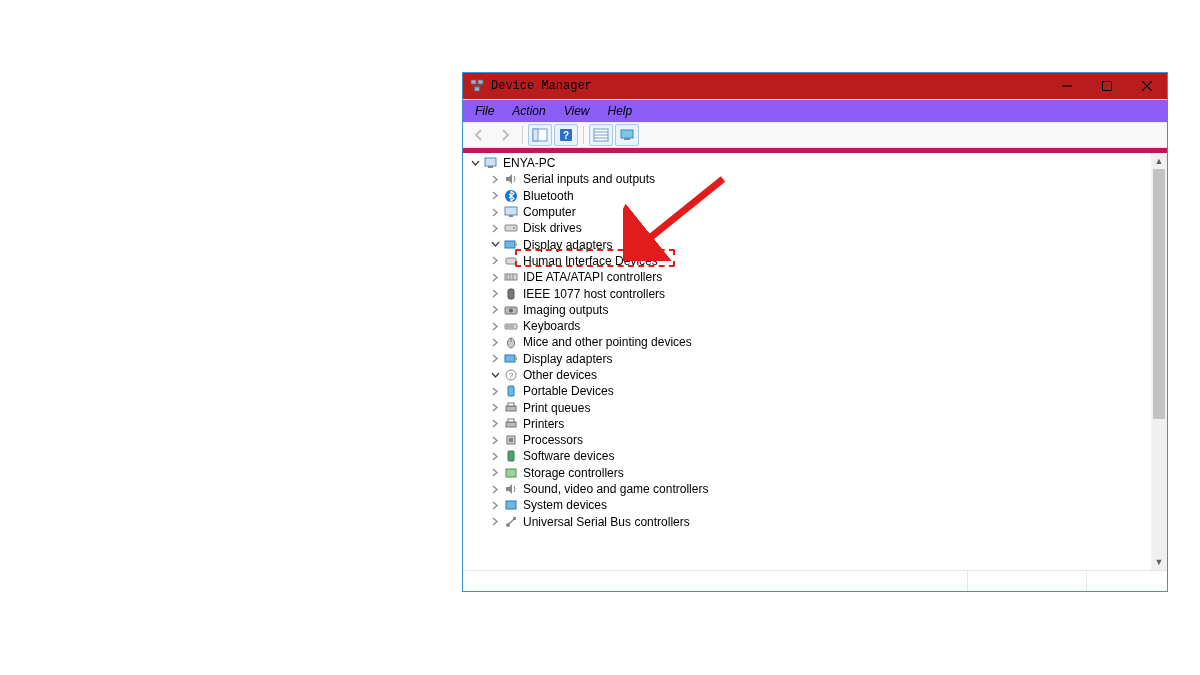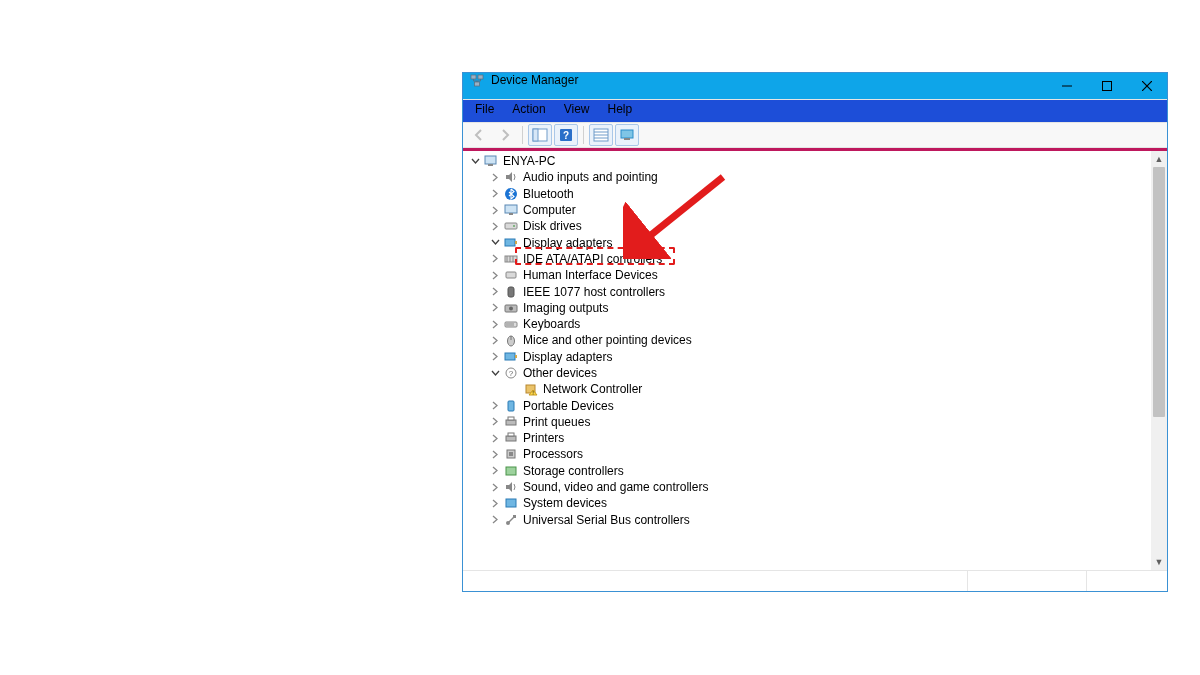--- a/index.html
+++ b/index.html
@@ -20,25 +20,26 @@
     height: 520px;
     border: 1px solid #3a91d4;
     background: #fff;
     box-sizing: border-box;
     display: flex;
     flex-direction: column;
   }
   
   .titlebar {
     height: 26px;
-    background: #0ea5e9;
-    display: flex;
-    align-items: flex-start;
+    background: #b91c1c;
+    display: flex;
+    align-items: center;
     padding-left: 6px;
     position: relative;
+    font-family: Liberation Mono, monospace;
   }
   .titlebar .app-icon {
     width: 16px;
     height: 16px;
     margin-right: 6px;
     display: inline-flex;
     align-items: center;
     justify-content: center;
   }
   .titlebar .title {
@@ -60,24 +61,25 @@
     font-family: "Segoe UI Symbol", sans-serif;
     font-size: 11px;
     color: #000;
   }
   .win-btn svg { pointer-events: none; }
   
   .menubar {
     height: 22px;
     border-top: 1px solid #e5e5e5;
     display: flex;
-    align-items: flex-start;
+    align-items: center;
     padding-left: 4px;
     gap: 2px;
-    background: #1d4ed8;
+    background: #8b5cf6;
+    font-style: italic;
   }
   .menu-item {
     padding: 2px 8px;
     font-size: 12px;
   }
   
   .toolbar {
     height: 24px;
     border-top: 1px solid #e5e5e5;
     border-bottom: 1px solid #e5e5e5;
@@ -105,21 +107,21 @@
   .tool-btn.outlined {
     border: 1px solid #a9c7e8;
     background: #eaf2fb;
     border-radius: 2px;
   }
   
   .content-area {
     flex: 1;
     position: relative;
     overflow: hidden;
-    border-top: 3px solid #be185d;
+    border-top: 5px solid #be185d;
   }
   .tree {
     position: absolute;
     left: 0;
     right: 16px;
     top: 0;
     bottom: 0;
     overflow: hidden;
     padding-top: 2px;
   }
@@ -319,21 +321,21 @@
             <svg width="9" height="9">
               <path d="M2 1 L6 4.5 L2 8" fill="none" stroke="#888" stroke-width="1.3"></path>
             </svg>
           </span>
         <span class="node-icon">
             <svg width="14" height="14">
               <path d="M2 5 L5 5 L8 2 L8 12 L5 9 L2 9 Z" fill="#888"></path>
               <path d="M10 4 Q12 7 10 10" fill="none" stroke="#888" stroke-width="1"></path>
             </svg>
           </span>
-        <span class="label">Audio inputs and pointing</span>
+        <span class="label">Serial inputs and outputs</span>
       </div>
 
       <div class="row">
         <span class="indent" style="width:26px"></span>
         <span class="expander">
             <svg width="9" height="9">
               <path d="M2 1 L6 4.5 L2 8" fill="none" stroke="#888" stroke-width="1.3"></path>
             </svg>
           </span>
         <span class="node-icon">
@@ -386,52 +388,52 @@
           </span>
         <span class="node-icon">
             <svg width="14" height="14">
               <rect x="1" y="3" width="10" height="7" fill="#6fb6e2" stroke="#2a7bb5"></rect>
               <rect x="11" y="5" width="2" height="3" fill="#d4a84a"></rect>
             </svg>
           </span>
         <span class="label">Display adapters</span>
       </div>
 
+
+      <div class="row">
+        <span class="indent" style="width:26px"></span>
+        <span class="expander">
+            <svg width="9" height="9">
+              <path d="M2 1 L6 4.5 L2 8" fill="none" stroke="#888" stroke-width="1.3"></path>
+            </svg>
+          </span>
+        <span class="node-icon">
+            <svg width="14" height="14">
+              <rect x="2" y="4" width="10" height="6" rx="1" fill="#d9d9d9" stroke="#888"></rect>
+            </svg>
+          </span>
+        <span class="label">Human Interface Devices</span>
+      </div>
 
       <div class="row">
         <span class="indent" style="width:26px"></span>
         <span class="expander">
             <svg width="9" height="9">
               <path d="M2 1 L6 4.5 L2 8" fill="none" stroke="#888" stroke-width="1.3"></path>
             </svg>
           </span>
         <span class="node-icon">
             <svg width="14" height="14">
               <rect x="1" y="4" width="12" height="6" fill="#d9d9d9" stroke="#888"></rect>
               <line x1="3" y1="4" x2="3" y2="10" stroke="#888"></line>
               <line x1="6" y1="4" x2="6" y2="10" stroke="#888"></line>
               <line x1="9" y1="4" x2="9" y2="10" stroke="#888"></line>
             </svg>
           </span>
         <span class="label">IDE ATA/ATAPI controllers</span>
-      </div>
-
-      <div class="row">
-        <span class="indent" style="width:26px"></span>
-        <span class="expander">
-            <svg width="9" height="9">
-              <path d="M2 1 L6 4.5 L2 8" fill="none" stroke="#888" stroke-width="1.3"></path>
-            </svg>
-          </span>
-        <span class="node-icon">
-            <svg width="14" height="14">
-              <rect x="2" y="4" width="10" height="6" rx="1" fill="#d9d9d9" stroke="#888"></rect>
-            </svg>
-          </span>
-        <span class="label">Human Interface Devices</span>
       </div>
 
       <div class="row">
         <span class="indent" style="width:26px"></span>
         <span class="expander">
             <svg width="9" height="9">
               <path d="M2 1 L6 4.5 L2 8" fill="none" stroke="#888" stroke-width="1.3"></path>
             </svg>
           </span>
         <span class="node-icon">
@@ -519,34 +521,20 @@
           </span>
         <span class="node-icon">
             <svg width="14" height="14">
               <circle cx="7" cy="7" r="5" fill="#fff" stroke="#888"></circle>
               <text x="7" y="10" font-size="8" text-anchor="middle" fill="#666">?</text>
             </svg>
           </span>
         <span class="label">Other devices</span>
       </div>
 
-      <div class="row">
-        <span class="indent" style="width:46px"></span>
-        <span class="expander" style="visibility:hidden">
-            <svg width="9" height="9"></svg>
-          </span>
-        <span class="node-icon">
-            <svg width="14" height="14">
-              <rect x="2" y="3" width="9" height="8" fill="#eac36a" stroke="#b8872f"></rect>
-              <path d="M9 8 L13 13 L5 13 Z" fill="#ffd94a" stroke="#c79a20"></path>
-              <text x="9" y="12.5" font-size="6" text-anchor="middle" fill="#000">!</text>
-            </svg>
-          </span>
-        <span class="label">Network Controller</span>
-      </div>
 
       <div class="row">
         <span class="indent" style="width:26px"></span>
         <span class="expander">
             <svg width="9" height="9">
               <path d="M2 1 L6 4.5 L2 8" fill="none" stroke="#888" stroke-width="1.3"></path>
             </svg>
           </span>
         <span class="node-icon">
             <svg width="14" height="14">
@@ -597,20 +585,34 @@
           </span>
         <span class="node-icon">
             <svg width="14" height="14">
               <rect x="3" y="3" width="8" height="8" fill="#ccc" stroke="#777"></rect>
               <rect x="5" y="5" width="4" height="4" fill="#888"></rect>
             </svg>
           </span>
         <span class="label">Processors</span>
       </div>
 
+      <div class="row">
+        <span class="indent" style="width:26px"></span>
+        <span class="expander">
+            <svg width="9" height="9">
+              <path d="M2 1 L6 4.5 L2 8" fill="none" stroke="#888" stroke-width="1.3"></path>
+            </svg>
+          </span>
+        <span class="node-icon">
+            <svg width="14" height="14">
+              <rect x="4" y="2" width="6" height="10" rx="1" fill="#4aa86f" stroke="#2f7a4b"></rect>
+            </svg>
+          </span>
+        <span class="label">Software devices</span>
+      </div>
 
       <div class="row">
         <span class="indent" style="width:26px"></span>
         <span class="expander">
             <svg width="9" height="9">
               <path d="M2 1 L6 4.5 L2 8" fill="none" stroke="#888" stroke-width="1.3"></path>
             </svg>
           </span>
         <span class="node-icon">
             <svg width="14" height="14">

